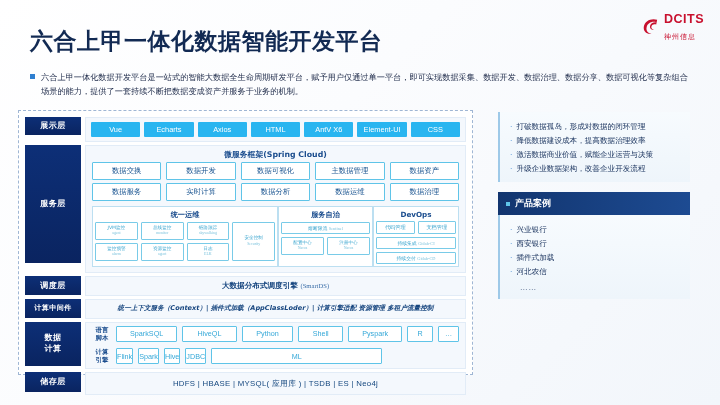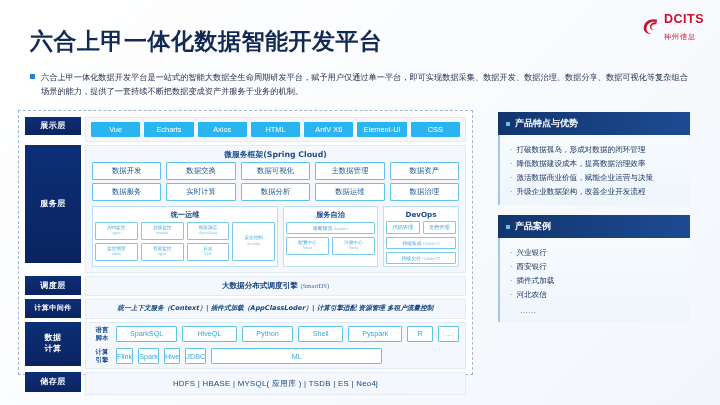--- a/index.html
+++ b/index.html
@@ -53,21 +53,21 @@
          font-family: "Liberation Sans", sans-serif; }
 
   
   .sec-title { text-align: center; font-size: 7.8px; font-weight: 700;
                color: #1b4d8e; padding: 3px 0 2px; }
   .gridrow { display: flex; gap: 5px; padding: 0 6px 3px; }
   .cell { flex: 1 1 0; border: 1px solid #5fc4e8; background: #fff;
           color: #17528f; font-size: 7.4px; text-align: center;
           padding: 3px 0; border-radius: 1px; }
 
-  .triple { display: flex; gap: 5px; padding: 2px 6px 5px; }
+  .triple { display: flex; padding: 2px 6px 5px; }
   .panel { border: 1px solid #bcdff1; background: #fff; padding: 2px;
            display: flex; flex-direction: column; }
   .panel > .ptitle { text-align: center; font-size: 7.2px; font-weight: 700;
                      color: #1b4d8e; padding: 1px 0 2px; }
   .p-ops { flex: 0 0 186px; }
   .p-gov { flex: 0 0 95px; }
   .p-dev { flex: 1 1 auto; }
   .minigrid { display: flex; gap: 3px; }
   .minicol { display: flex; flex-direction: column; gap: 3px; flex: 1 1 0; }
   .mini { border: 1px solid #79cbe8; background: #fff; color: #3aa5cf;
@@ -160,22 +160,22 @@
           <span class="tag">CSS</span>
         </div>
       </div>
     </div>
 
     <div class="drow">
       <div class="dlabel" style="height:118px">服务层</div>
       <div class="dbody">
         <div class="sec-title">微服务框架(Spring Cloud)</div>
         <div class="gridrow">
+          <span class="cell">数据交换</span>
           <span class="cell">数据开发</span>
-          <span class="cell">数据交换</span>
           <span class="cell">数据可视化</span>
           <span class="cell">主数据管理</span>
           <span class="cell">数据资产</span>
         </div>
         <div class="gridrow">
           <span class="cell">数据服务</span>
           <span class="cell">实时计算</span>
           <span class="cell">数据分析</span>
           <span class="cell">数据运维</span>
           <span class="cell">数据治理</span>
@@ -327,24 +327,20 @@
       <div class="dbody">
         <div class="storage">HDFS | HBASE | MYSQL( 应用库 ) | TSDB | ES | Neo4j</div>
       </div>
     </div>
 
   </div>
 
   <div class="rpanel">
 
     <div class="card">
-      <div class="card-head">
-        <span class="sq"></span>
-        <span>产品特点与优势</span>
-      </div>
       <div class="card-body">
         <div class="bullet">
           <span class="dot">·</span>
           <span>打破数据孤岛，形成对数据的闭环管理</span>
         </div>
         <div class="bullet">
           <span class="dot">·</span>
           <span>降低数据建设成本，提高数据治理效率</span>
         </div>
         <div class="bullet">

